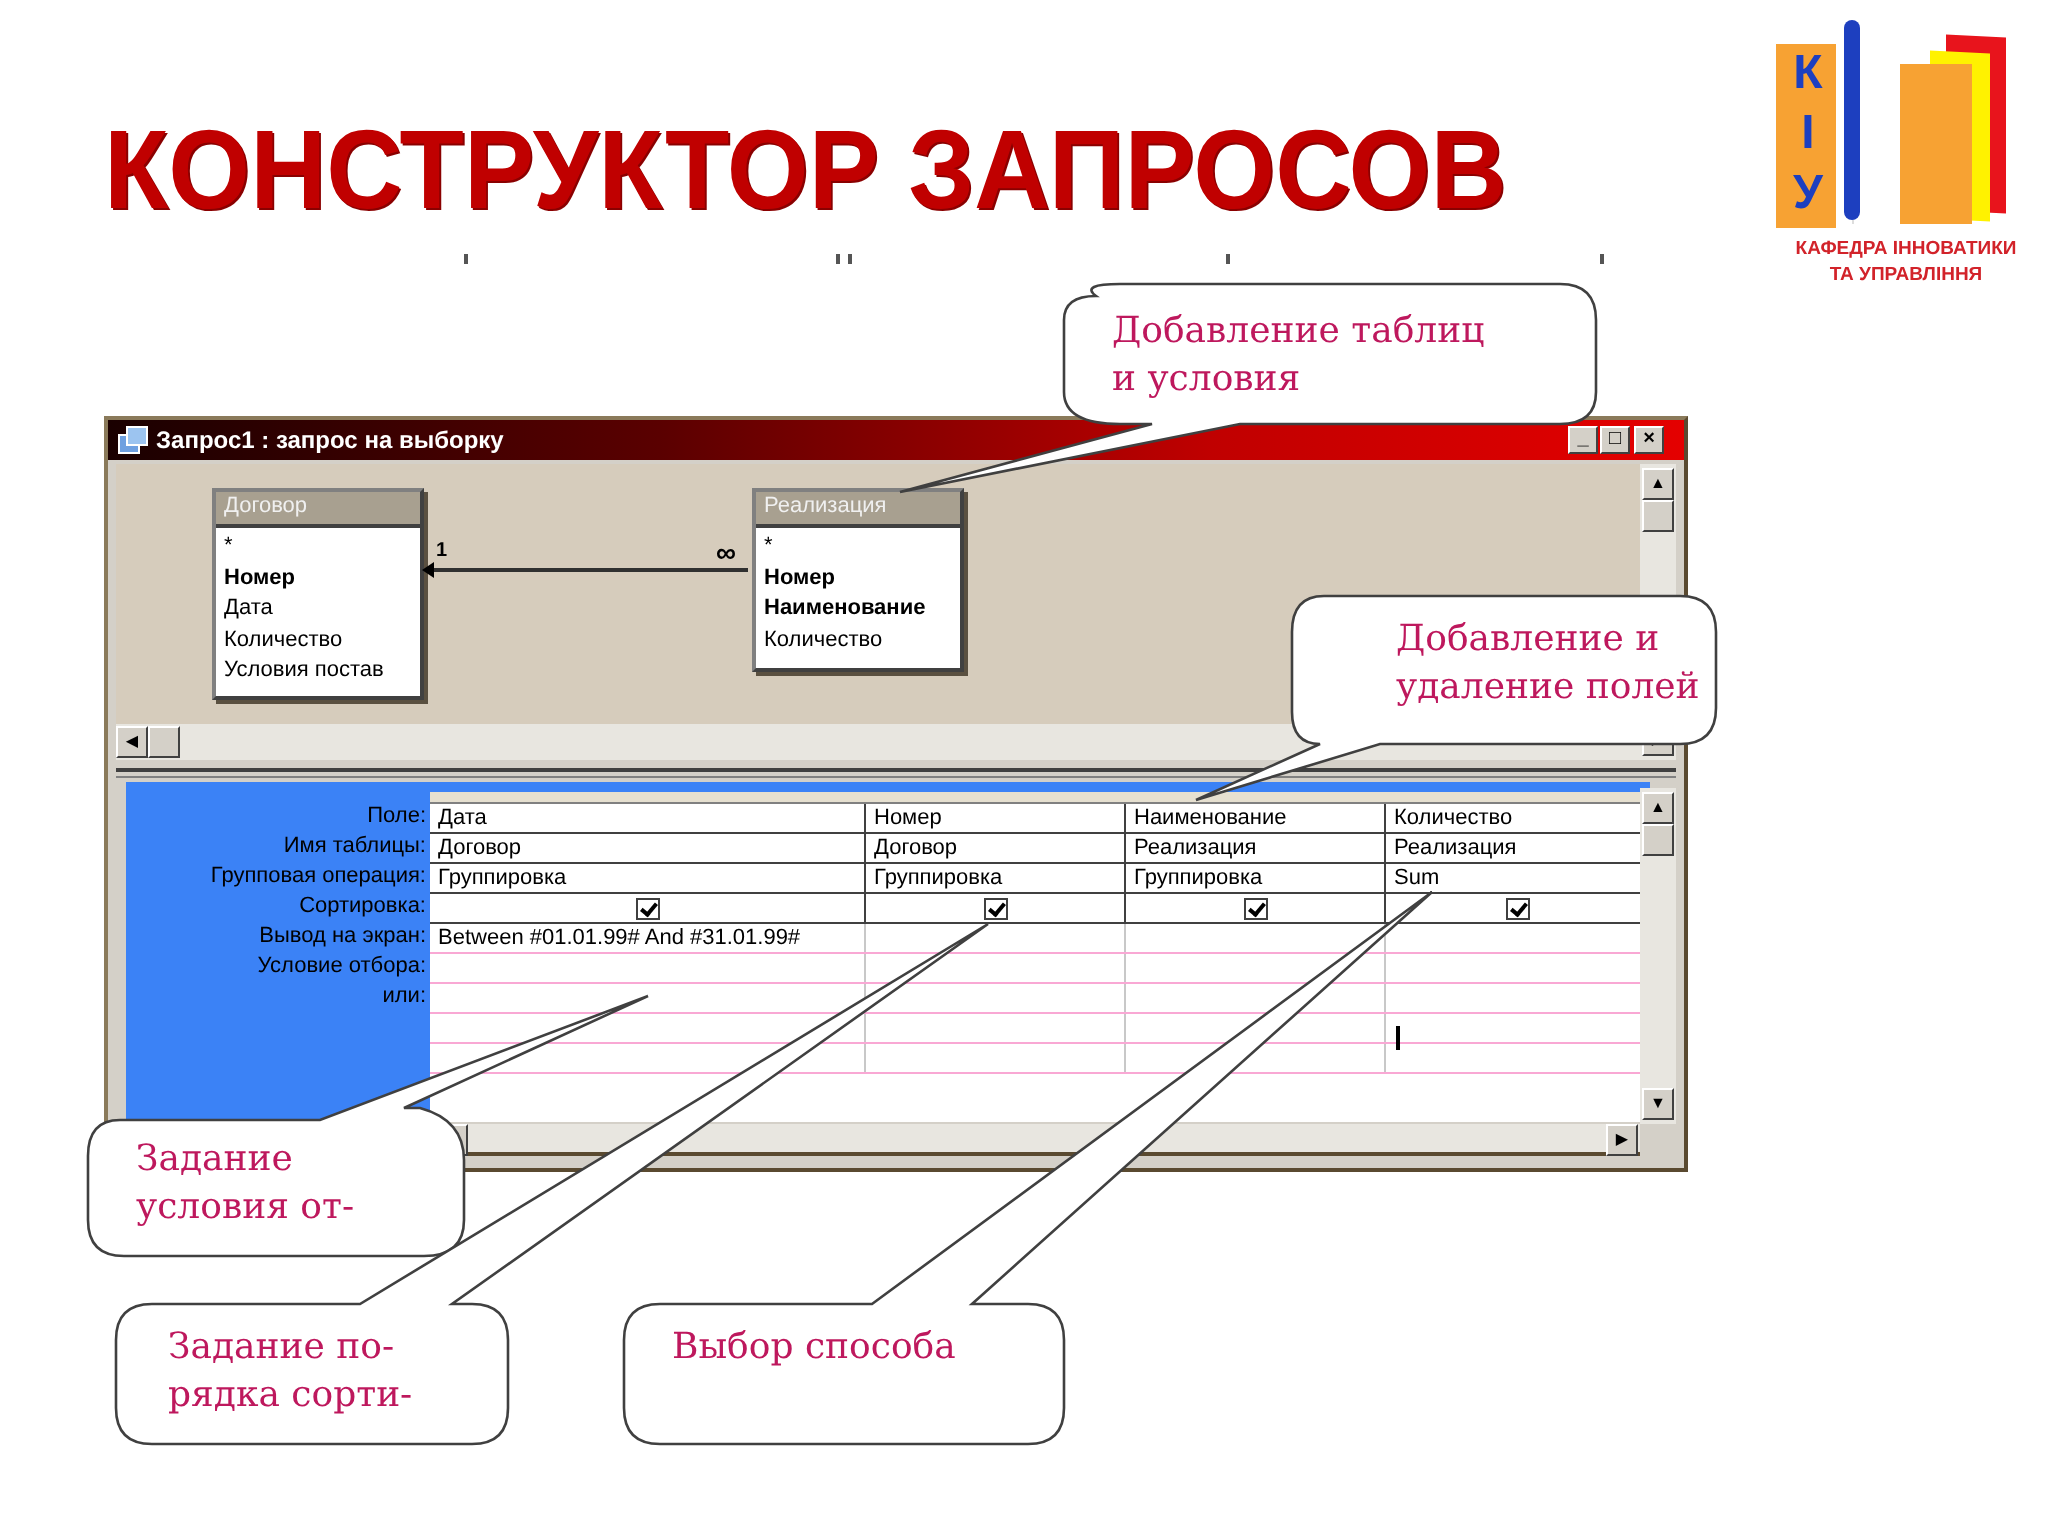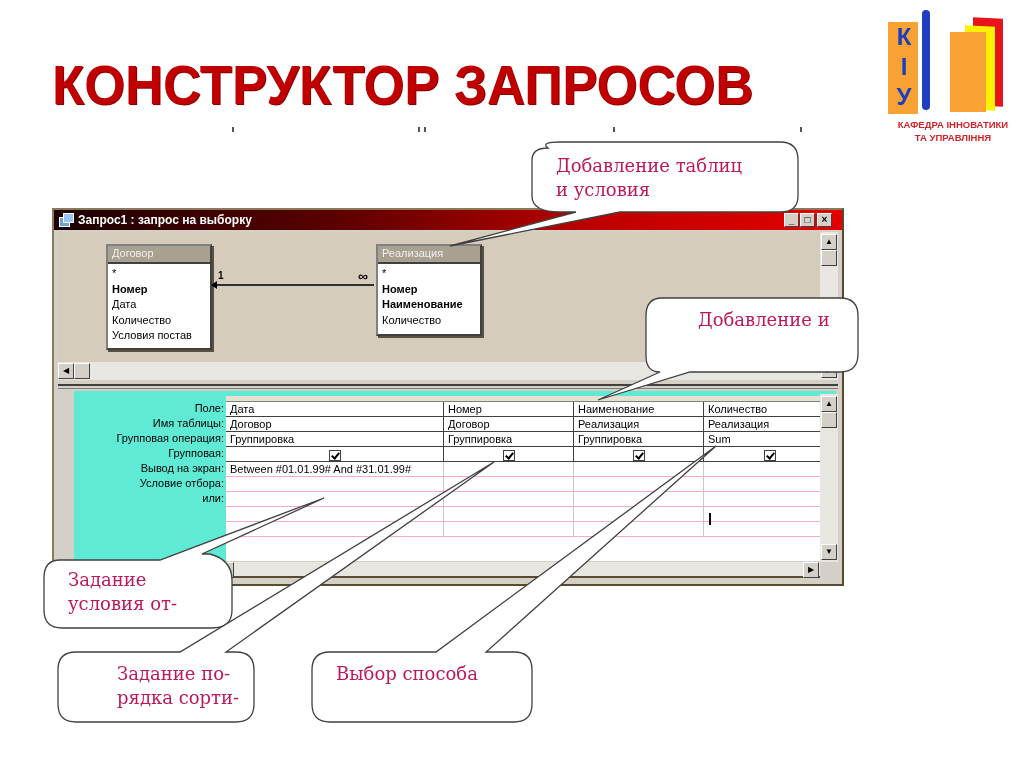--- a/index.html
+++ b/index.html
@@ -43,21 +43,21 @@
   .tbl { position: absolute; background: #ffffff; border: 2px solid #404040; border-top-color: #808080; border-left-color: #808080; box-shadow: 2px 2px 0 #5a5040; }
   .tbl .th { height: 16px; background: #a8a090; color: #f0f0f0; font-size: 11px; padding: 1px 4px; }
   .tbl .body { border-top: 2px solid #404040; padding: 2px 4px; font-size: 11px; line-height: 15.5px; color: #000; }
   .tbl .body .b { font-weight: bold; }
 
   .rel-line { position: absolute; height: 2px; background: #303030; }
   .rel-label { position: absolute; font-size: 10px; font-weight: bold; color: #000; }
 
   .splitter { position: absolute; left: 4px; top: 174px; width: 780px; height: 5px; background: #d4d0c8; border-top: 2px solid #404040; border-bottom: 1px solid #808080; }
 
-  .lower { position: absolute; left: 20px; top: 181px; width: 762px; height: 170px; background: #5eead4; }
+  .lower { position: absolute; left: 9px; top: 181px; width: 762px; height: 170px; background: #3b82f6; }
   .row-labels { position: absolute; left: 0; top: 10px; width: 150px; font-size: 11px; text-align: right; line-height: 15px; color: #000; }
   .grid { position: absolute; left: 152px; top: 5px; width: 610px; height: 165px; background: #fff; }
   .grid-head { height: 6px; background: #e6e0d0; border-bottom: 1px solid #808080; }
   .grid-row { display: flex; height: 15px; border-bottom: 1px solid #404040; }
   .grid-row.light { border-bottom: 1px solid #f9a8d4; }
   .cell { font-size: 11px; line-height: 14px; padding: 0 4px; border-right: 1px solid #404040; white-space: nowrap; overflow: hidden; color: #000; }
   .grid-row.light .cell { border-right: 1px solid #c8c8c8; }
   .c1 { width: 218px; } .c2 { width: 130px; } .c3 { width: 130px; } .c4 { width: 132px; }
   .chk { display: inline-block; width: 12px; height: 11px; border: 1px solid #404040; background: #fff; position: relative; vertical-align: middle; }
   .chk:after { content: ""; position: absolute; left: 3px; top: 0px; width: 3px; height: 6px; border: solid #000; border-width: 0 2px 2px 0; transform: rotate(40deg); }
@@ -146,21 +146,21 @@
     <div class="sb-btn" style="left:16px; top:1px;"></div>
   </div>
 
   <div class="splitter"></div>
 
   <div class="lower">
     <div class="row-labels">
       <div>Поле:</div>
       <div>Имя таблицы:</div>
       <div>Групповая операция:</div>
-      <div>Групповая:</div>
+      <div>Сортировка:</div>
       <div>Вывод на экран:</div>
       <div>Условие отбора:</div>
       <div>или:</div>
     </div>
 
     <div class="grid">
       <div class="grid-head"></div>
       <div class="grid-row">
         <div class="cell c1">Дата</div>
         <div class="cell c2">Номер</div>
@@ -243,24 +243,25 @@
     <path d="M330,652 L436,652 L716,446 L486,652 L514,652 Q532,652 532,670 L532,704 Q532,722 514,722 L330,722 Q312,722 312,704 L312,670 Q312,652 330,652 Z"></path>
   </g>
 </svg>
 
 <div class="callout-text" style="left:556px; top:154px;">
   <div>Добавление таблиц</div>
   <div>и условия</div>
 </div>
 <div class="callout-text" style="left:698px; top:308px;">
   <div>Добавление и</div>
+  <div>удаление полей</div>
 </div>
 <div class="callout-text" style="left:68px; top:568px;">
   <div>Задание</div>
   <div>условия от-</div>
 </div>
-<div class="callout-text" style="left:84px; top:662px;margin-left:33px;">
+<div class="callout-text" style="left:84px; top:662px;">
   <div>Задание по-</div>
   <div>рядка сорти-</div>
 </div>
 <div class="callout-text" style="left:336px; top:662px;">
   <div>Выбор способа</div>
 </div>
 
 </body></html>

